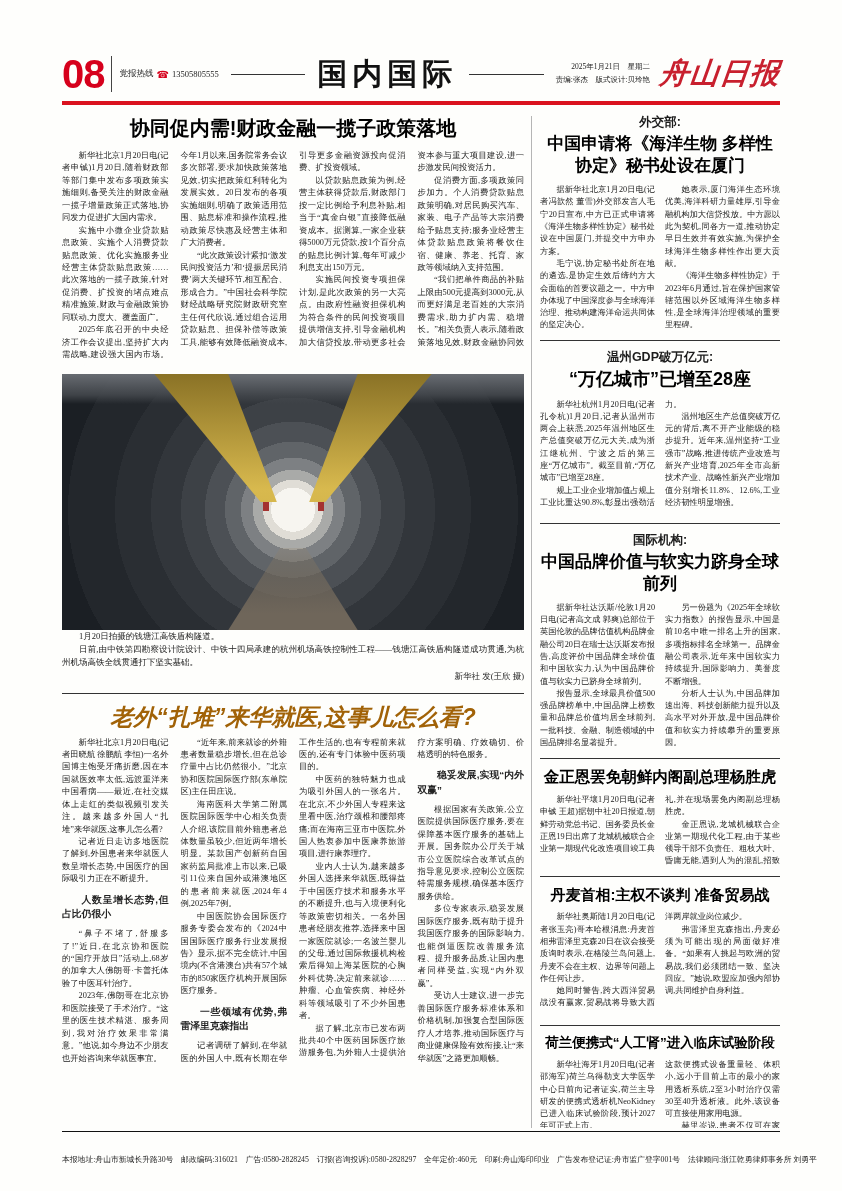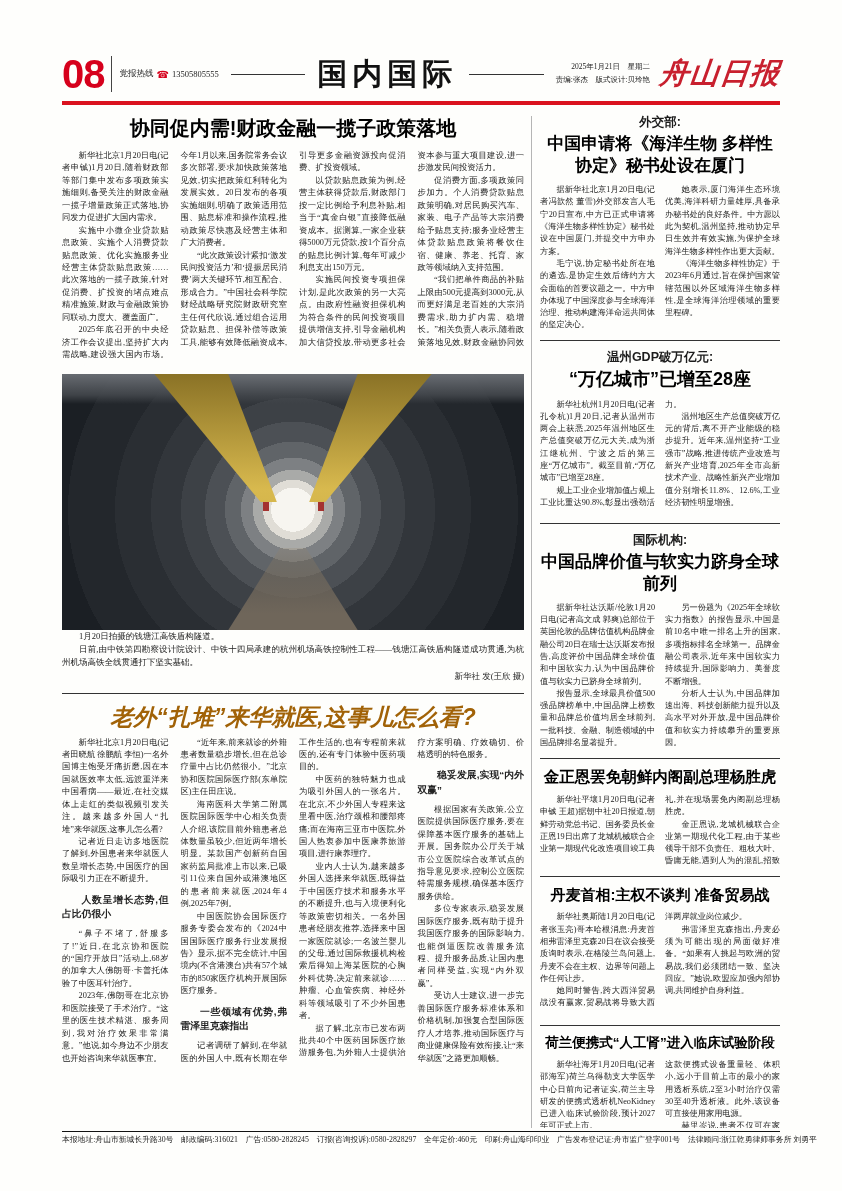--- a/index.html
+++ b/index.html
@@ -74,21 +74,21 @@
   .h15 { font-size:15px; } .h135 { font-size:13.5px; }
   .cols2 { column-count:2; column-gap:10px; }
   .rr-body { font-size:8.2px; line-height:1.5; text-align:justify; overflow:hidden; }
   .rr-body p { margin:0; text-indent:2em; }
   .rr-div { border-top:1px solid #333; margin:8px 0; }
   .b148 { height:148px; } .b116 { height:116px; } .b74 { height:74px; }
   .b106 { height:106px; } .b100 { height:100px; }
 
   
   .colophon { position:absolute; left:62px; right:62px; top:1131px; border-top:1.5px solid #111;
-              padding-top:2px; font-size:7.8px; text-align:center; color:#222; white-space:nowrap; }
+              padding-top:22px; font-size:7.8px; text-align:center; color:#222; white-space:nowrap; }
 </style>
 </head>
 <body>
 
 <div class="page">
 
   <header class="masthead">
     <div class="pageno">08</div>
     <div class="mast-vline"></div>
     <div class="hotline">
@@ -170,21 +170,21 @@
   </section>
 
   <aside class="right-rail">
 
     <article>
       <div class="rr-kicker">外交部:</div>
       <h2 class="rr-headline h17">中国申请将《海洋生物 多样性协定》秘书处设在厦门</h2>
       <div class="rr-body cols2 b148">
           <p>据新华社北京1月20日电(记者冯歆然 董雪)外交部发言人毛宁20日宣布,中方已正式申请将《海洋生物多样性协定》秘书处设在中国厦门,并提交中方申办方案。</p>
           <p>毛宁说,协定秘书处所在地的遴选,是协定生效后缔约方大会面临的首要议题之一。中方申办体现了中国深度参与全球海洋治理、推动构建海洋命运共同体的坚定决心。</p>
-          <p>她表示,厦门海洋生态环境优美,海洋科研力量雄厚,具备承办秘书处的良好条件。中方愿以此为契机,温州坚持,推动协定早日生效并有效实施,为保护全球海洋生物多样性作出更大贡献。</p>
+          <p>她表示,厦门海洋生态环境优美,海洋科研力量雄厚,引导金融机构加大信贷投放。中方愿以此为契机,同各方一道,推动协定早日生效并有效实施,为保护全球海洋生物多样性作出更大贡献。</p>
           <p>《海洋生物多样性协定》于2023年6月通过,旨在保护国家管辖范围以外区域海洋生物多样性,是全球海洋治理领域的重要里程碑。</p>
         </div>
     </article>
     <div class="rr-div"></div>
 
     <article>
       <div class="rr-kicker">温州GDP破万亿元:</div>
       <h2 class="rr-headline h18">“万亿城市”已增至28座</h2>
       <div class="rr-body cols2 b116">
           <p>新华社杭州1月20日电(记者孔令杭)1月20日,记者从温州市两会上获悉,2025年温州地区生产总值突破万亿元大关,成为浙江继杭州、宁波之后的第三座“万亿城市”。截至目前,“万亿城市”已增至28座。</p>

